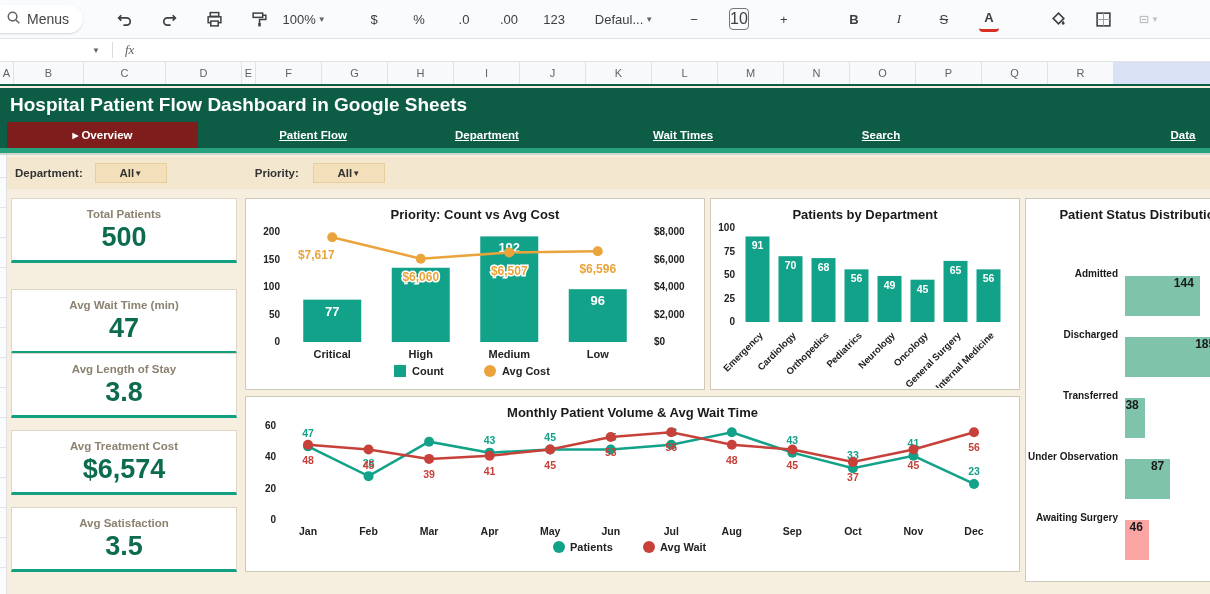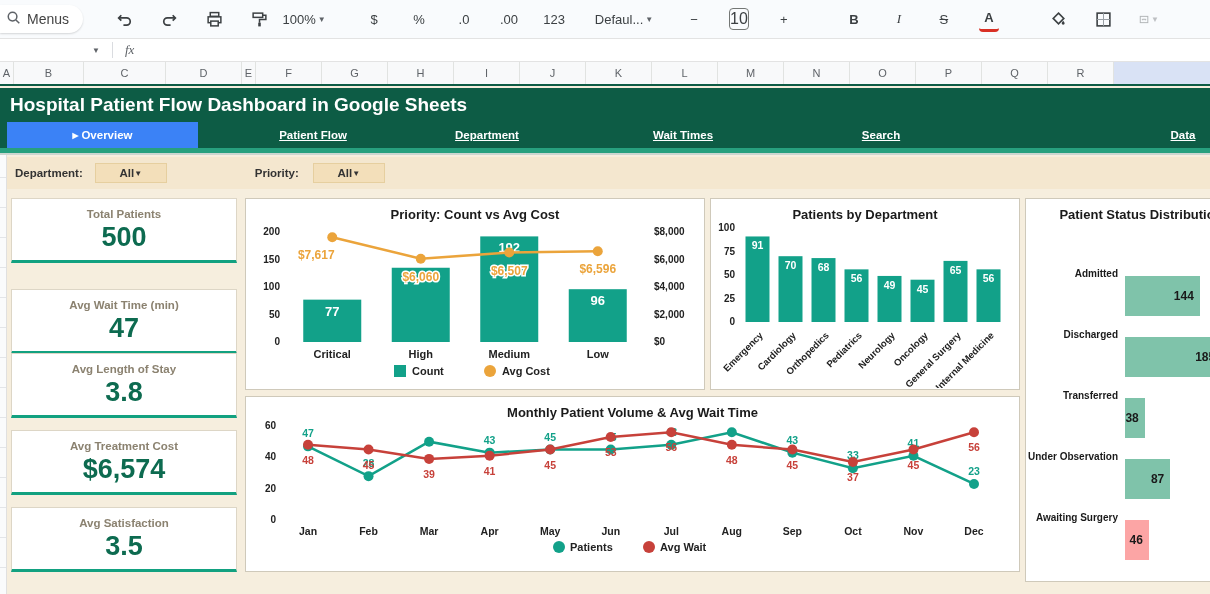--- a/index.html
+++ b/index.html
@@ -40,21 +40,21 @@
 
   
   .sheet { position:absolute; left:0; top:88px; width:1210px; height:506px; background:#f6eede; }
   .rowstrip { position:absolute; left:0; top:60px; width:7px; bottom:0; background:repeating-linear-gradient(
               to bottom, #fafbfc 0 29px, #e3e5e8 29px 30px); border-right:1px solid #e0e0e0; }
   .banner { position:absolute; left:0; top:0; width:1210px; height:34px; background:#0d5c45; color:#fff;
             display:flex; align-items:center; padding-left:10px; font-size:19px; font-weight:bold; }
   .tabbar { position:absolute; left:0; top:34px; width:1210px; height:26px; background:#0d5c45; }
   .tab { position:absolute; top:0; height:26px; display:flex; align-items:center; justify-content:center;
          color:#fff; font-size:11.5px; font-weight:bold; cursor:pointer; }
-  .tab.active { background:#3b82f6; }
+  .tab.active { background:#7f1d1d; }
   .tab:not(.active) { text-decoration:underline; transform:translateX(-50%); }
   .strip { position:absolute; left:0; top:60px; width:1210px; height:7px; background:#27a07e; border-bottom:2px solid #ccd6d0; }
 
   
   .filterrow { position:absolute; left:7px; top:69px; width:1203px; height:32px; background:#f4e7cf;
                display:flex; align-items:center; font-size:11.5px; color:#333; }
   .flabel { font-weight:bold; }
   .dropdown { width:72px; height:20px; background:#f3dfba; border:1px solid #e6cf9f; display:flex;
               align-items:center; justify-content:center; font-weight:bold; cursor:pointer; }
   .dd-arrow { font-size:8px; color:#333; }
@@ -81,21 +81,21 @@
   
   .kpi { position:absolute; left:11px; width:226px; height:65px; background:#fff; border:1px solid #ddd6c6;
          border-bottom:3px solid #12a180; text-align:center; }
   .kpi-label { font-size:11.5px; font-weight:bold; color:#8b8270; margin-top:9px; }
   .kpi-value { font-size:27px; font-weight:bold; color:#0d6b50; margin-top:2px; }
 
   
   .status-rows { position:absolute; left:0; top:44px; right:0; }
   .status-row { display:flex; align-items:center; height:61px; }
   .status-label { width:92px; text-align:right; font-size:10px; font-weight:bold; color:#1a1a1a; margin-right:7px; flex:none;}
-  .status-bar { height:40px; background:#7fc3aa; display:flex; align-items:center; justify-content:flex-end;margin-top:44px; }
+  .status-bar { height:40px; background:#7fc3aa; display:flex; align-items:flex-start; justify-content:flex-end;margin-top:44px; }
   .status-val { font-size:12px; font-weight:bold; color:#1a1a1a; padding-right:6px; white-space:nowrap; }
 </style>
 </head>
 <body>
 
 <div id="app">
 
   <div class="toolbar">
     <div class="menus-pill">
       <span>

